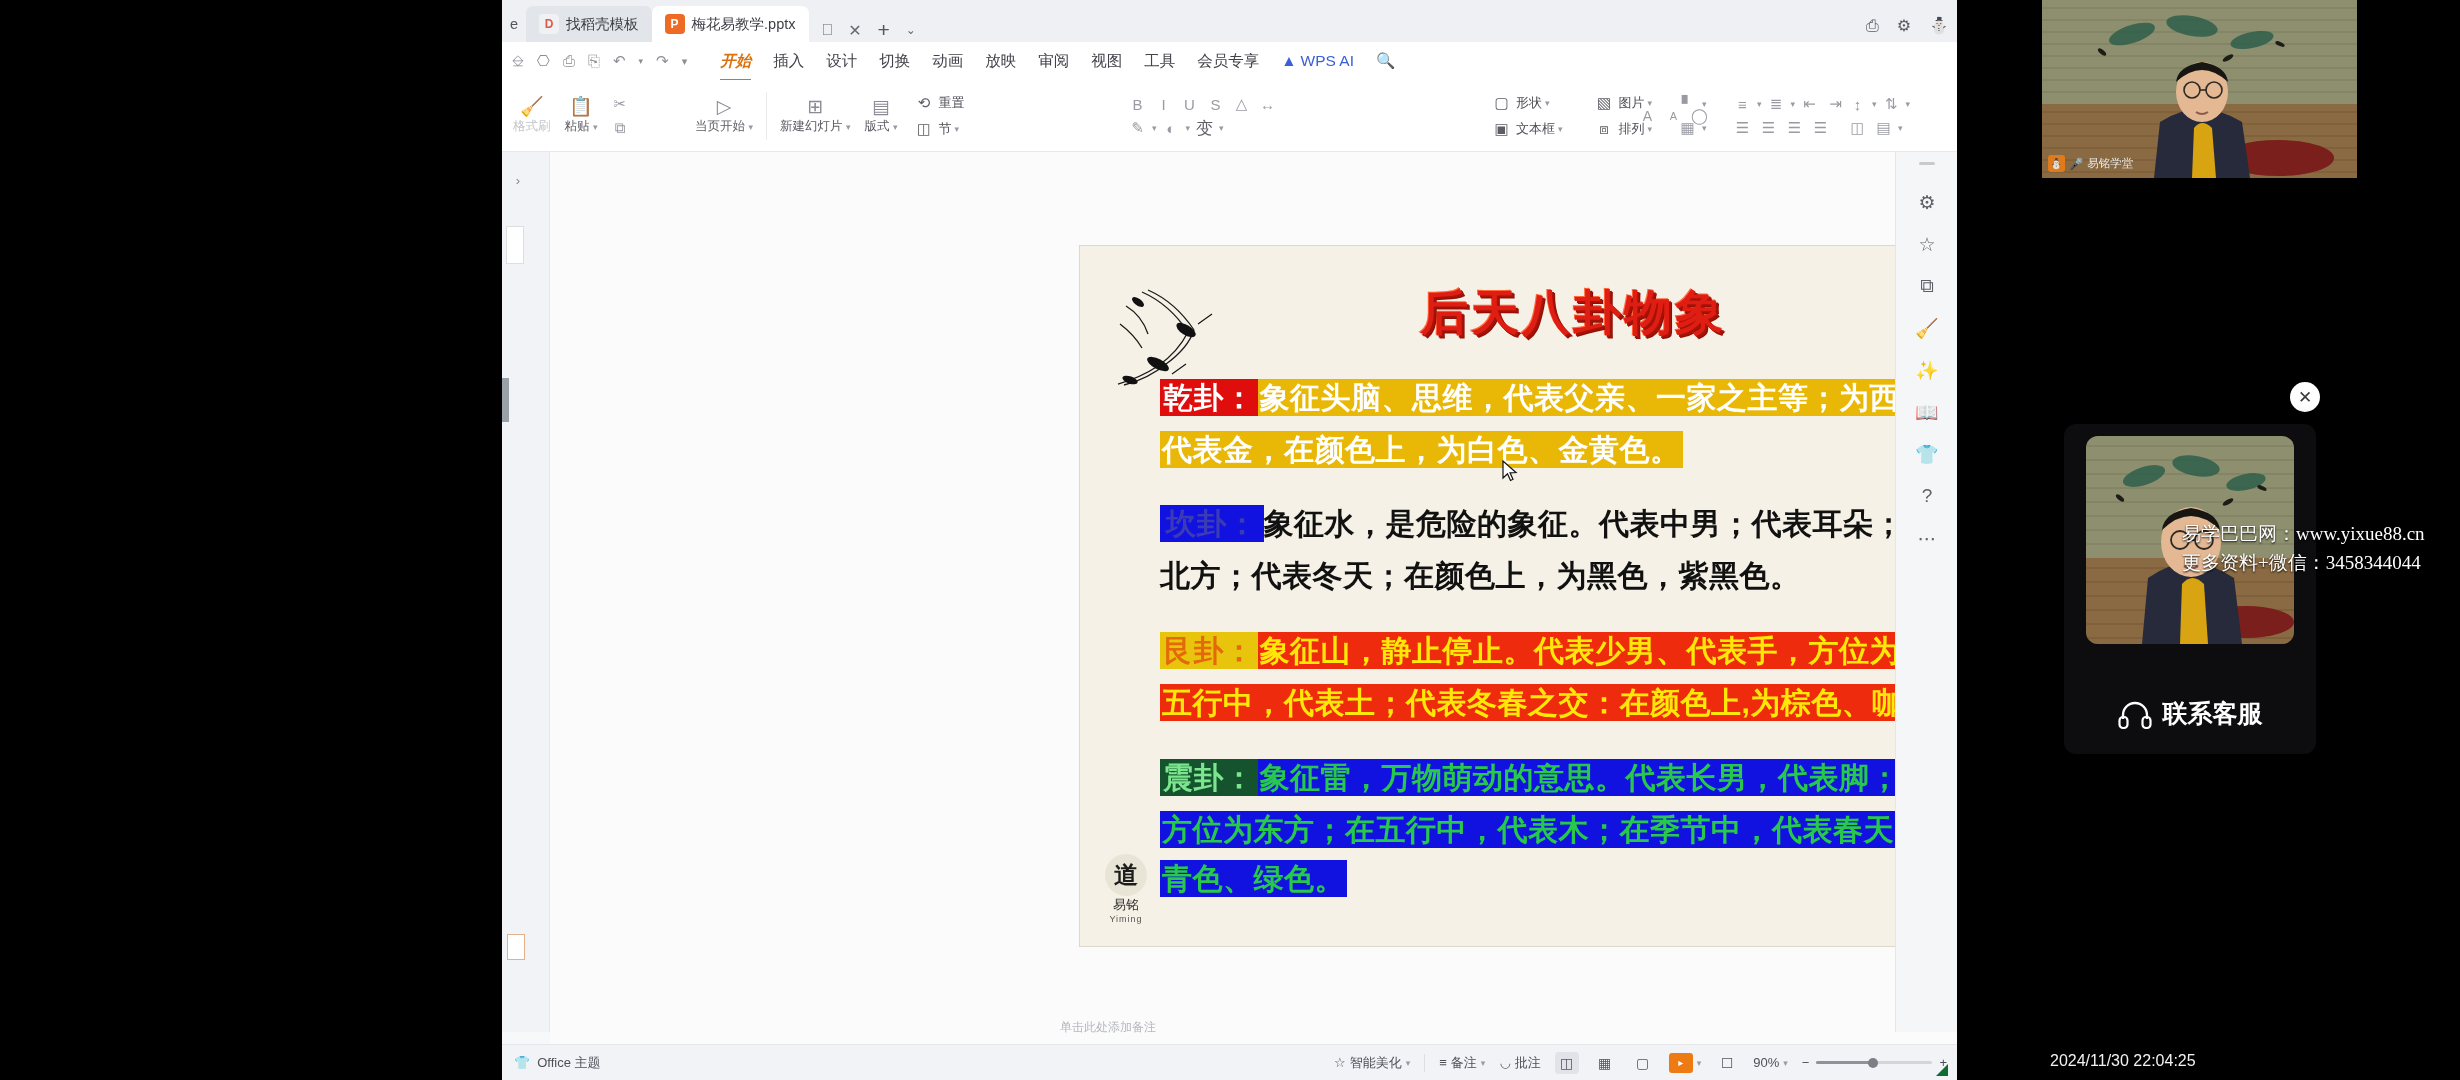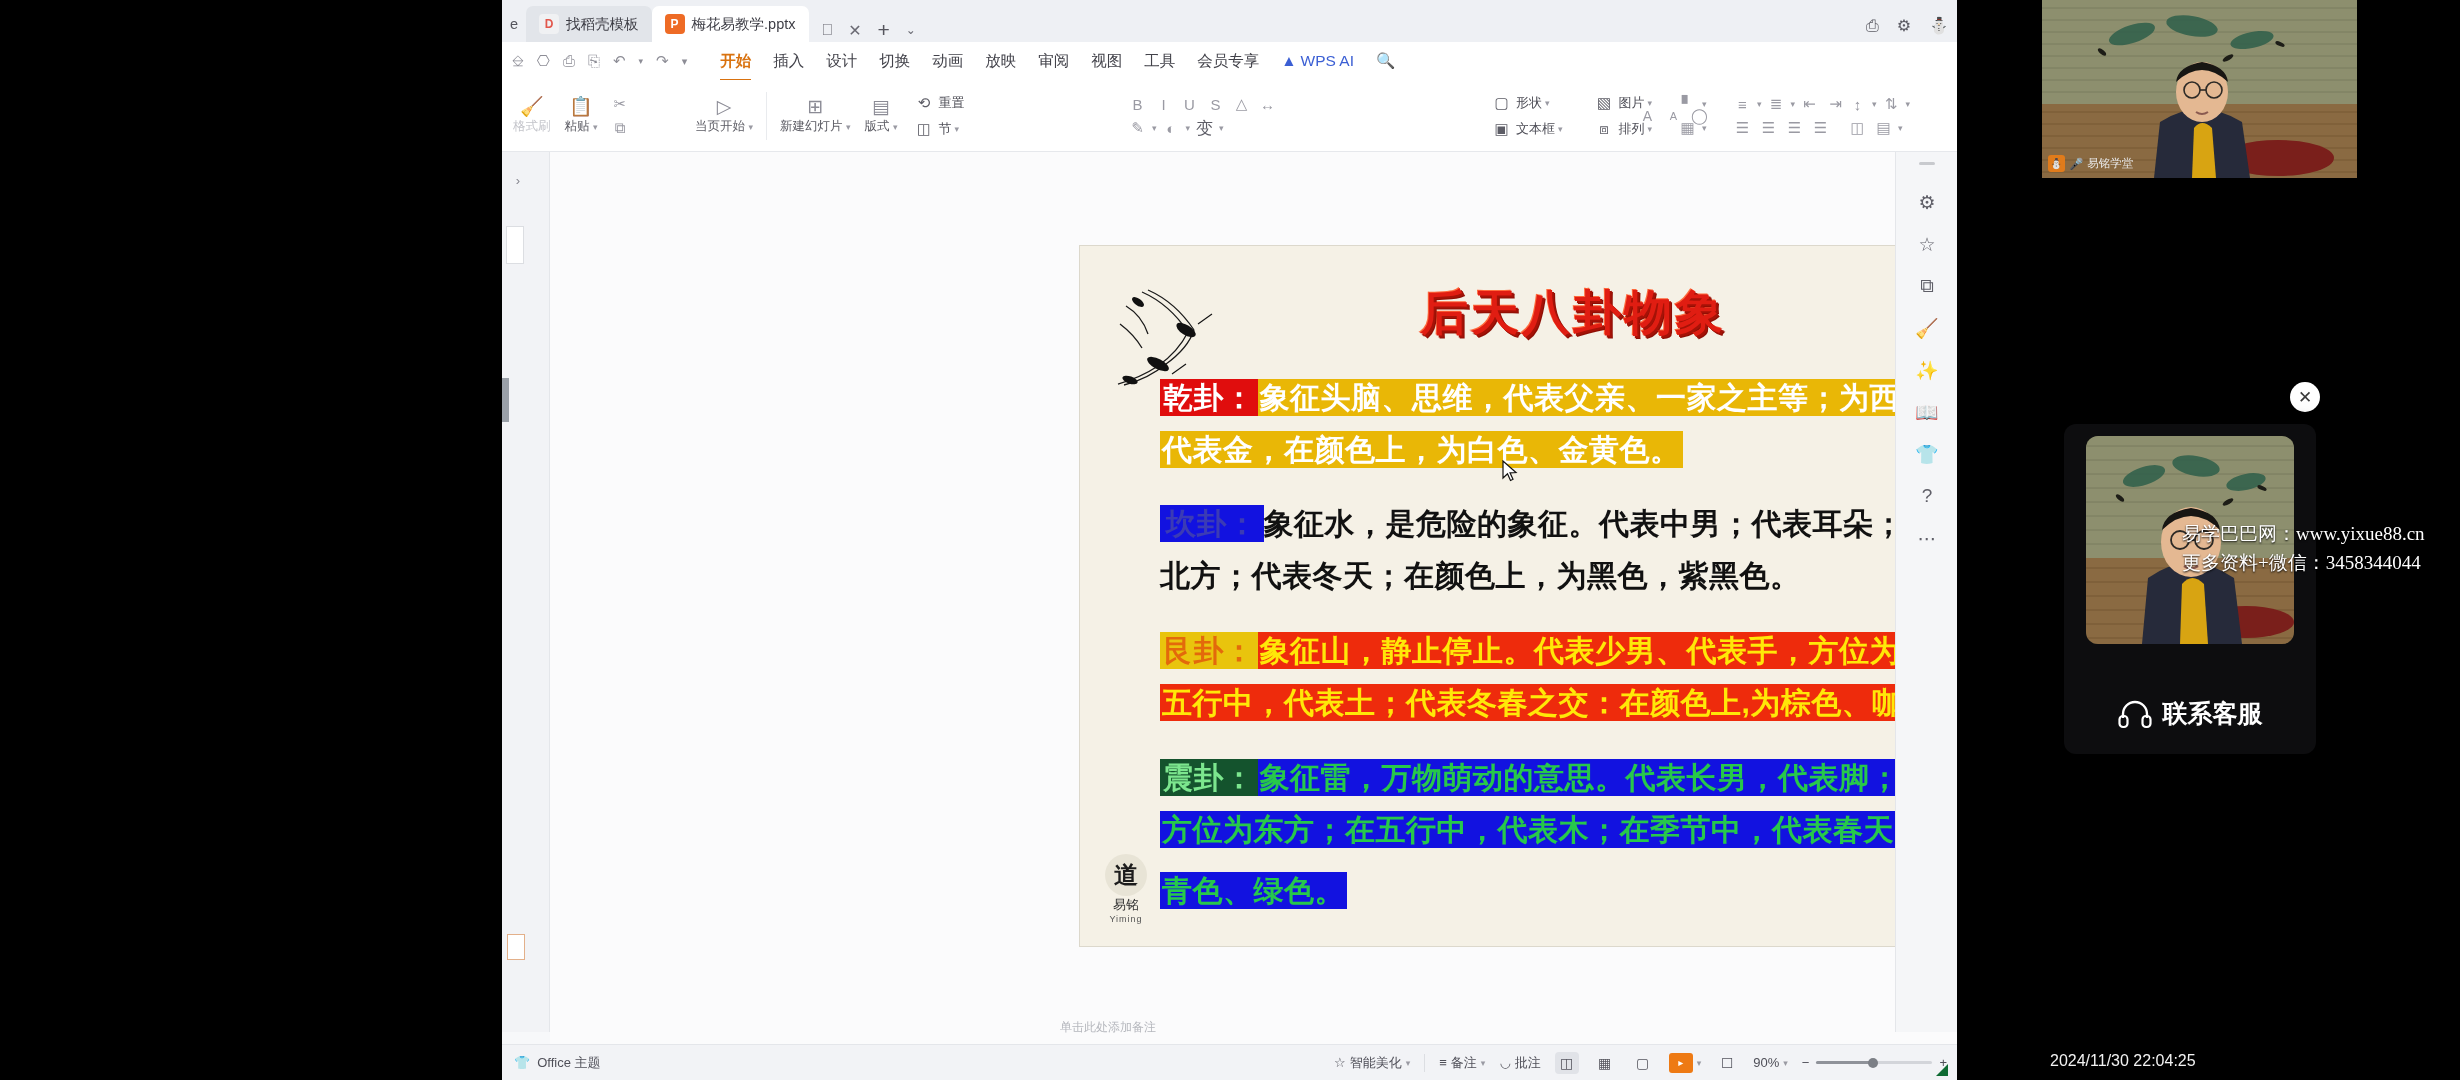--- a/index.html
+++ b/index.html
@@ -34,21 +34,21 @@
   .tabright { position:absolute; right:8px; bottom:7px; display:flex;
               align-items:center; gap:18px; color:#5b5b63; font-size:16px; }
 
   
   .menurow { position:absolute; left:0; top:42px; width:1455px; height:38px;
              background:#ffffff; display:flex; align-items:center; }
   .qat { display:flex; align-items:center; gap:13px; padding-left:10px;
          color:#8d8d96; font-size:15px; }
   .menus { display:flex; align-items:center; gap:0px; margin-left:22px; }
   .menu { font-size:15.5px; color:#42424a; padding:4px 11px; position:relative; white-space:nowrap; }
-  .menu.sel { color:#d9720f; font-weight:bold; }
+  .menu.sel { color:#d9720f; font-weight:bold;font-style:italic; }
   .menu.sel::after { content:""; position:absolute; left:11px; right:11px; bottom:-6px;
                      height:2.5px; background:#d9720f; }
   .menu.ai { color:#3b5fd4; display:flex; align-items:center; gap:4px; }
   .menu.search { color:#6d6d76; }
 
   
   .ribbon { position:absolute; left:0; top:80px; width:1455px; height:72px;
             background:#ffffff; border-bottom:1px solid #e6e8ec; }
   .rgrp { position:absolute; top:0; height:72px; display:flex; align-items:center; }
   .ritem { display:flex; flex-direction:column; align-items:center; justify-content:center;
@@ -172,21 +172,21 @@
   .wc-av { width:17px; height:17px; background:#e07b1b; border-radius:3px;
            display:flex; align-items:center; justify-content:center; font-size:10px; color:#fff; }
 
   
   .popup { position:absolute; left:2064px; top:424px; width:252px; height:330px;
            background:#0d0d0f; border-radius:12px; overflow:hidden;
            box-shadow:0 4px 22px rgba(0,0,0,.6); }
   .popup .thumb { position:absolute; left:22px; top:12px; width:208px; height:208px;
                   border-radius:12px; overflow:hidden; background:#2a2a22; }
   .popup .cta { position:absolute; left:0; right:0; bottom:24px; display:flex;
-                align-items:center; justify-content:center; gap:11px;
+                align-items:flex-end; justify-content:center; gap:11px;
                 color:#ffffff; font-size:25px; font-weight:bold; }
   .popclose { position:absolute; left:2290px; top:382px; width:30px; height:30px;
               border-radius:50%; background:#ffffff; display:flex; align-items:center;
               justify-content:center; color:#3a3a3a; font-size:17px;
               box-shadow:0 1px 5px rgba(0,0,0,.4); }
   .watermark { position:absolute; left:2182px; top:520px; width:290px;
                color:#ffffff; font-size:19px; line-height:1.5;
                font-family:"Liberation Serif","DejaVu Serif",serif; text-shadow:0 1px 2px #000; }
 
   .ts { position:absolute; left:2050px; bottom:10px; font-size:16px; color:#f2f2f2;
@@ -475,21 +475,21 @@
           </div>
         </div>
 
         <div class="tb b4">
           <div>
             <span class="nm">震卦：</span><span class="bg">象征雷，万物萌动的意思。代表长男，代表脚；在人物中，</span>
           </div>
           <div style="margin-top:11px;">
             <span class="bg">方位为东方；在五行中，代表木；在季节中，代表春天;在颜色上,为</span>
           </div>
-          <div style="margin-top:20px;">
+          <div style="margin-top:8px;">
             <span class="bg">青色、绿色。</span>
           </div>
         </div>
 
         <div class="logo-l">
           <div class="circ">道</div>
           <div class="t1">易铭</div>
           <div class="t2">Yiming</div>
         </div>
 

